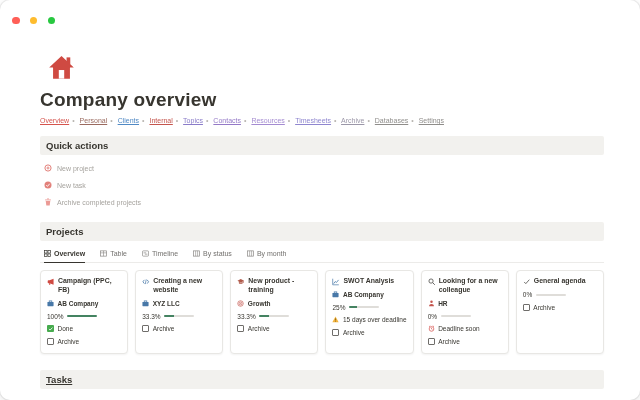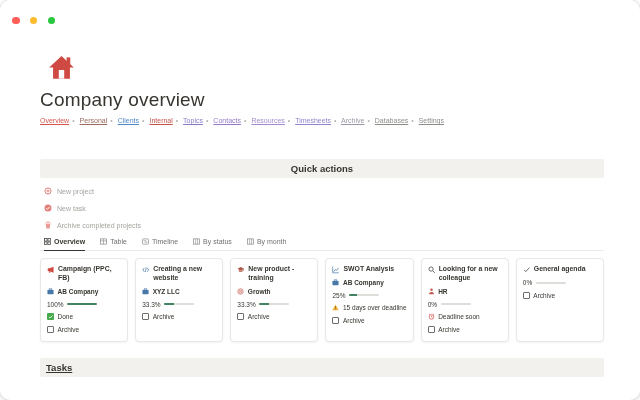--- a/index.html
+++ b/index.html
@@ -2,26 +2,26 @@
 <html><head>
 <meta charset="utf-8">
 <style>
   html,body{margin:0;padding:0;background:#fff;font-family:"Liberation Sans",sans-serif;-webkit-font-smoothing:antialiased;}
   .window{position:relative;width:640px;height:400px;background:#fff;border-radius:10px;overflow:hidden;
           box-shadow:0 0 0 1px rgba(0,0,0,.06),0 2px 8px rgba(0,0,0,.12);}
   .titlebar{padding:10px 0 0 12px;height:18px;}
   .dot{display:inline-block;width:7.5px;height:7.5px;border-radius:50%;margin-right:6px;}
   .content{padding:0 36px 0 40px;}
   .page-icon{margin:26px 0 0 8px;display:block;}
-  h1.page-title{font-size:19px;font-weight:400;color:#37352f;margin:8px 0 5px 0;letter-spacing:.2px;}
+  h1.page-title{font-size:19px;font-weight:700;color:#37352f;margin:8px 0 5px 0;letter-spacing:.2px;}
   .nav{font-size:7px;line-height:10px;}
   .nav a{text-decoration:underline;text-underline-offset:1px;cursor:pointer;}
   .nav .sep{color:#b9b6b1;margin:0 3px;text-decoration:none;}
   .secbar{background:#f2f1ee;border-radius:2px;padding:4px 6px;font-size:9.5px;font-weight:700;color:#37352f;}
-  .mt-qa{margin-top:33px;text-align:center;}
+  .mt-qa{margin-top:10px;}
   .mt-pr{margin-top:16px;}
   .mt-ta{margin-top:16px;text-decoration:underline;}
   .qitem{display:flex;align-items:center;gap:5px;margin:9px 0 0 4px;font-size:7px;color:#a6a39e;cursor:pointer;}
   .tabs{display:flex;gap:15px;margin-top:9px;border-bottom:1px solid #ecebe9;padding:0 0 0 4px;}
   .tab{display:flex;align-items:center;gap:3px;font-size:7px;color:#73716e;padding-bottom:5px;cursor:pointer;}
   .tab.active{color:#37352f;font-weight:700;border-bottom:1.6px solid #37352f;margin-bottom:-1px;}
   .cards{display:grid;grid-template-columns:repeat(6,1fr);gap:7px;margin-top:7px;align-items:stretch;}
   .card{background:#fff;border:1px solid #e8e7e4;border-radius:4px;padding:6px 6px 8px;min-height:64px;
         box-shadow:0 1px 2px rgba(15,15,15,.05);cursor:pointer;}
   .crow{display:flex;align-items:center;gap:3.5px;margin-top:5.5px;font-size:6.5px;color:#37352f;}
@@ -88,20 +88,23 @@
     </div>
     <div class="qitem">
       <svg width="8" height="8" viewBox="0 0 16 16">
         <rect x="6" y="1" width="4" height="1.6" fill="#eb9a95"></rect>
         <rect x="2.2" y="3" width="11.6" height="1.7" fill="#eb9a95"></rect>
         <path d="M3.5 5.8h9L11.4 15H4.6z" fill="#eb9a95"></path>
       </svg>
       <span>Archive completed projects</span>
     </div>
 
+    <div class="secbar mt-pr">
+      <span>Projects</span>
+    </div>
 
     <div class="tabs">
       <div class="tab active">
         <svg width="7" height="7" viewBox="0 0 16 16">
           <rect x="1" y="1" width="6" height="6" fill="none" stroke="#37352f" stroke-width="1.6"></rect>
           <rect x="9" y="1" width="6" height="6" fill="none" stroke="#37352f" stroke-width="1.6"></rect>
           <rect x="1" y="9" width="6" height="6" fill="none" stroke="#37352f" stroke-width="1.6"></rect>
           <rect x="9" y="9" width="6" height="6" fill="none" stroke="#37352f" stroke-width="1.6"></rect>
         </svg>
         <span>Overview</span>

